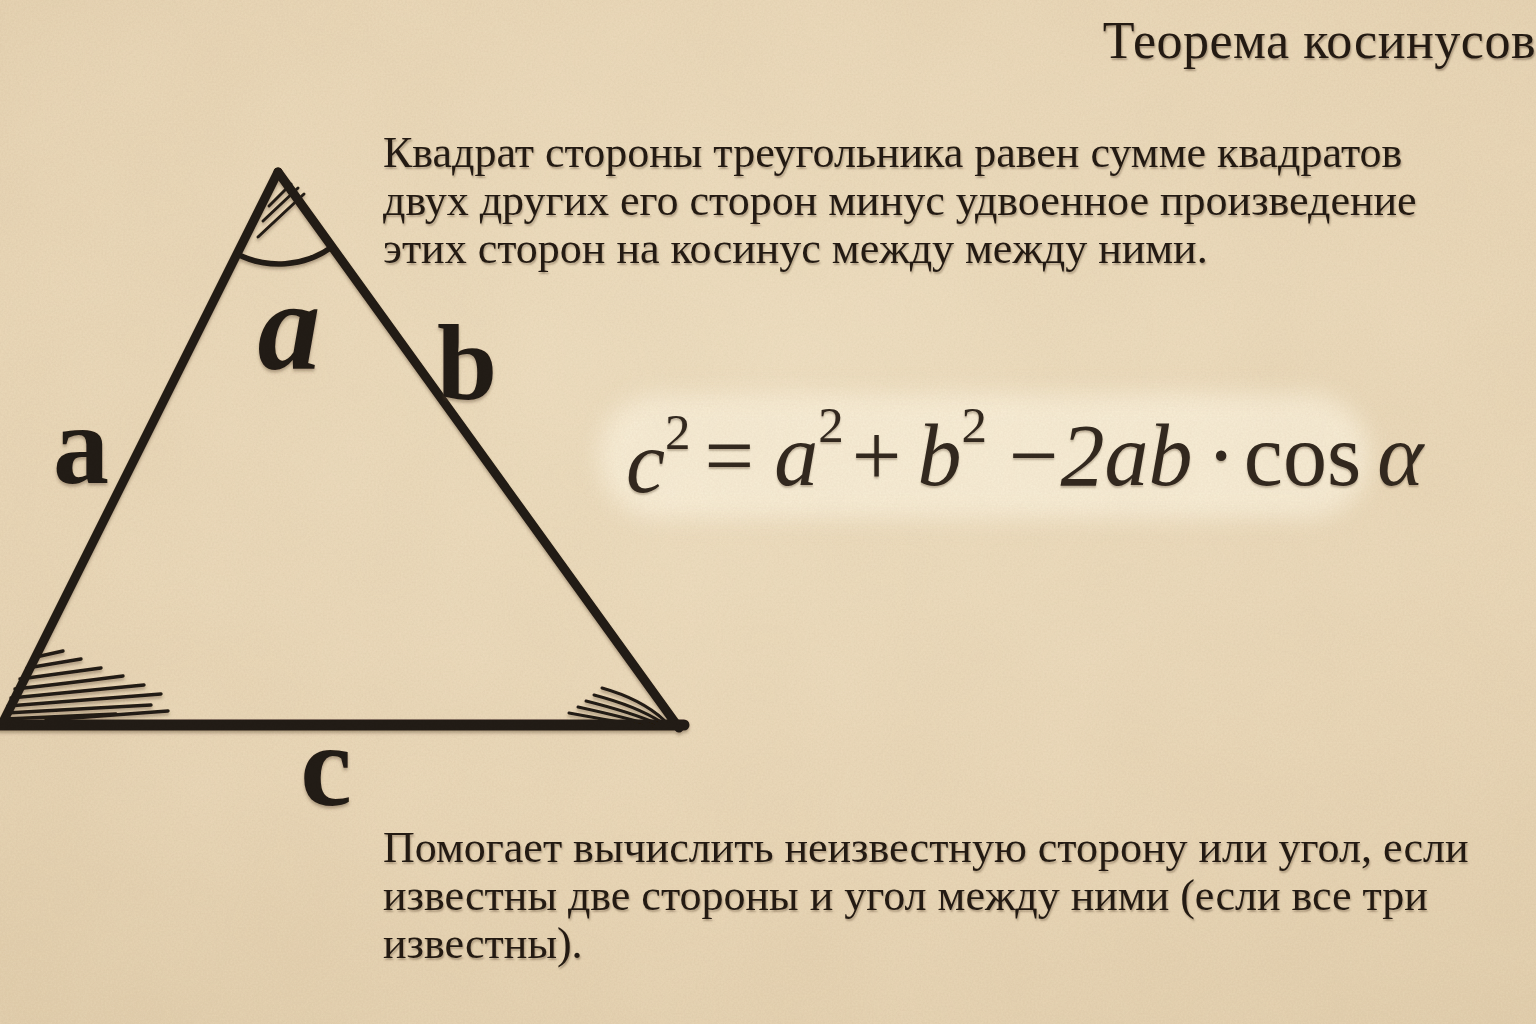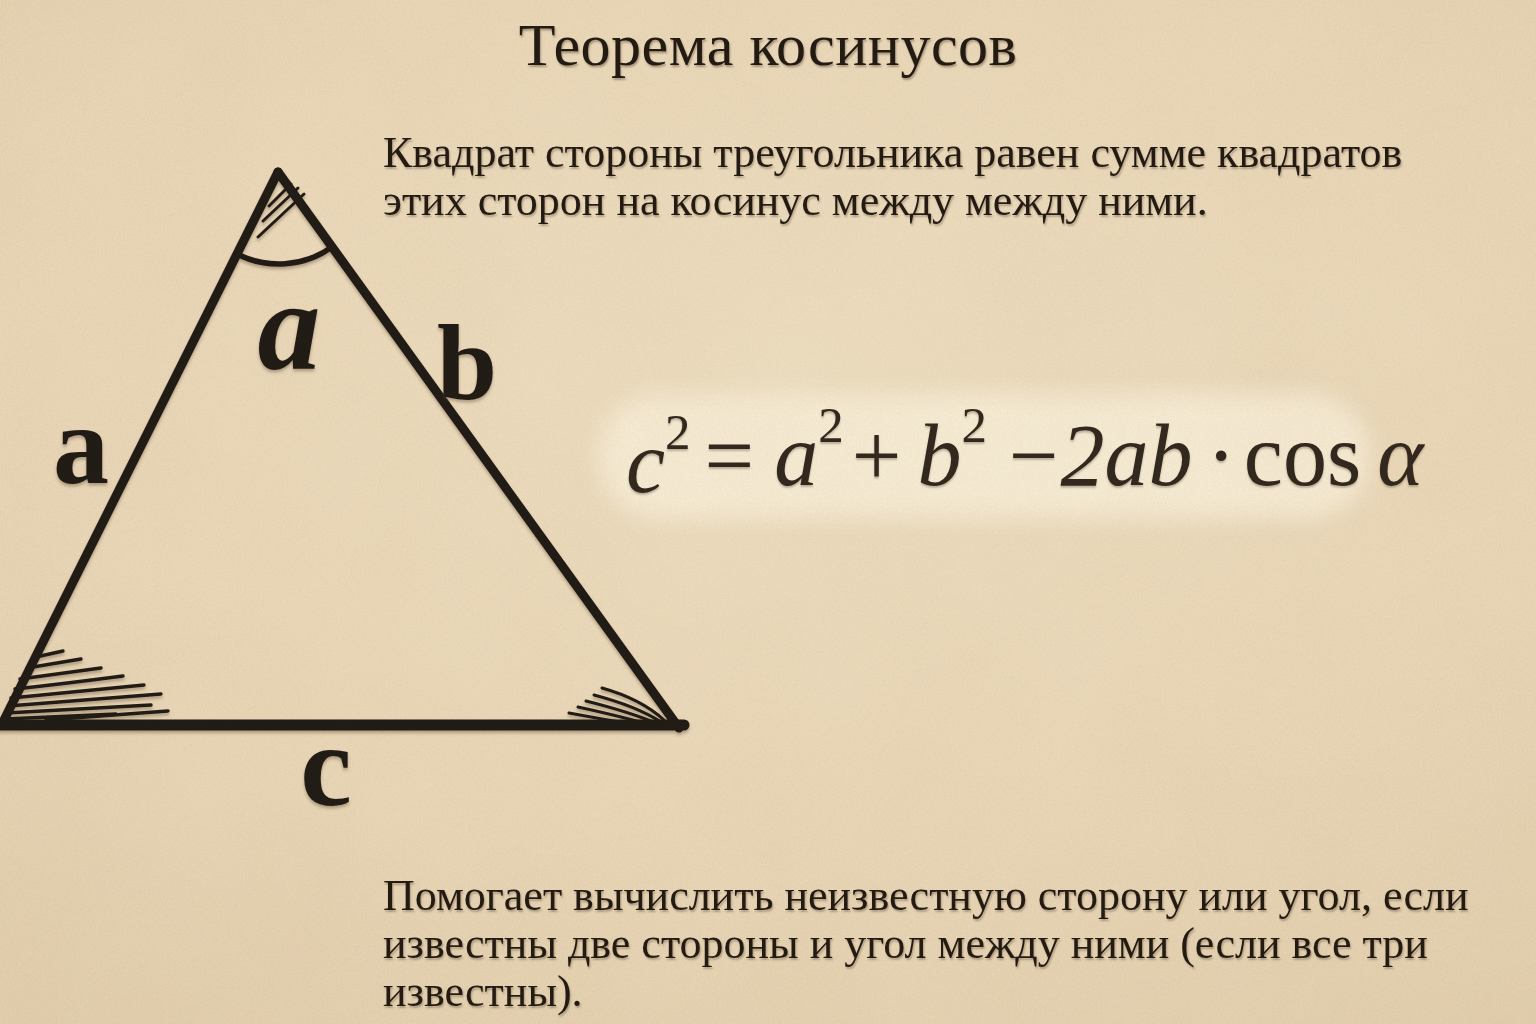--- a/index.html
+++ b/index.html
@@ -6,29 +6,29 @@
   .page {
     position:relative; width:1536px; height:1024px; overflow:hidden;
     background: radial-gradient(140% 125% at 52% 38%,
       #f1e2c5 0%, #ecdabb 38%, #e5d2b1 62%, #dbc5a1 85%, #d0b791 100%);
     font-family:"Liberation Serif", serif; color:#241b13;
   }
   .grain { position:absolute; inset:0; pointer-events:none; mix-blend-mode:multiply; opacity:.75; }
 
   .title {
     position:absolute; top:12px; left:0; right:0; 
-    text-align:center; font-size:60px; line-height:1.1; font-weight:400;
+    text-align:right; font-size:52px; line-height:1.1; font-weight:400;
     letter-spacing:.5px; text-shadow:1px 2px 2px rgba(92,72,50,.45);
     white-space:nowrap;
   }
   .para { position:absolute; left:383px; font-size:44px; line-height:48px;
     text-shadow:1px 2px 2px rgba(92,72,50,.40); }
   .para .ln { white-space:nowrap; }
   .para-def   { top:129px; }
-  .para-usage { top:824px;margin-top:48px; }
+  .para-usage { top:824px; }
 
   .tri-svg { position:absolute; left:0; top:0; }
 
   .formula-glow {
     position:absolute; left:598px; top:394px; width:772px; height:124px;
     background:#f9efd8; border-radius:64px; filter:blur(11px);
   }
   .formula {
     position:absolute; left:626px; top:412px; font-size:88px; line-height:1;
     font-style:italic; color:#33291f; white-space:nowrap;
@@ -48,20 +48,21 @@
 </style>
 </head>
 <body>
 
 <div class="page">
 
   <div class="title">Теорема косинусов</div>
 
   <div class="para para-def">
     <div class="ln">Квадрат стороны треугольника равен сумме квадратов</div>
+    <div class="ln">двух других его сторон минус удвоенное произведение</div>
     <div class="ln">этих сторон на косинус между между ними.</div>
   </div>
 
   <svg class="tri-svg" width="1536" height="1024" viewBox="0 0 1536 1024">
     <defs>
       <filter id="inkshadow" x="-20%" y="-20%" width="140%" height="140%">
         <feDropShadow dx="0" dy="2.5" stdDeviation="1.6" flood-color="#5a452f" flood-opacity="0.4"></feDropShadow>
       </filter>
     </defs>
 

